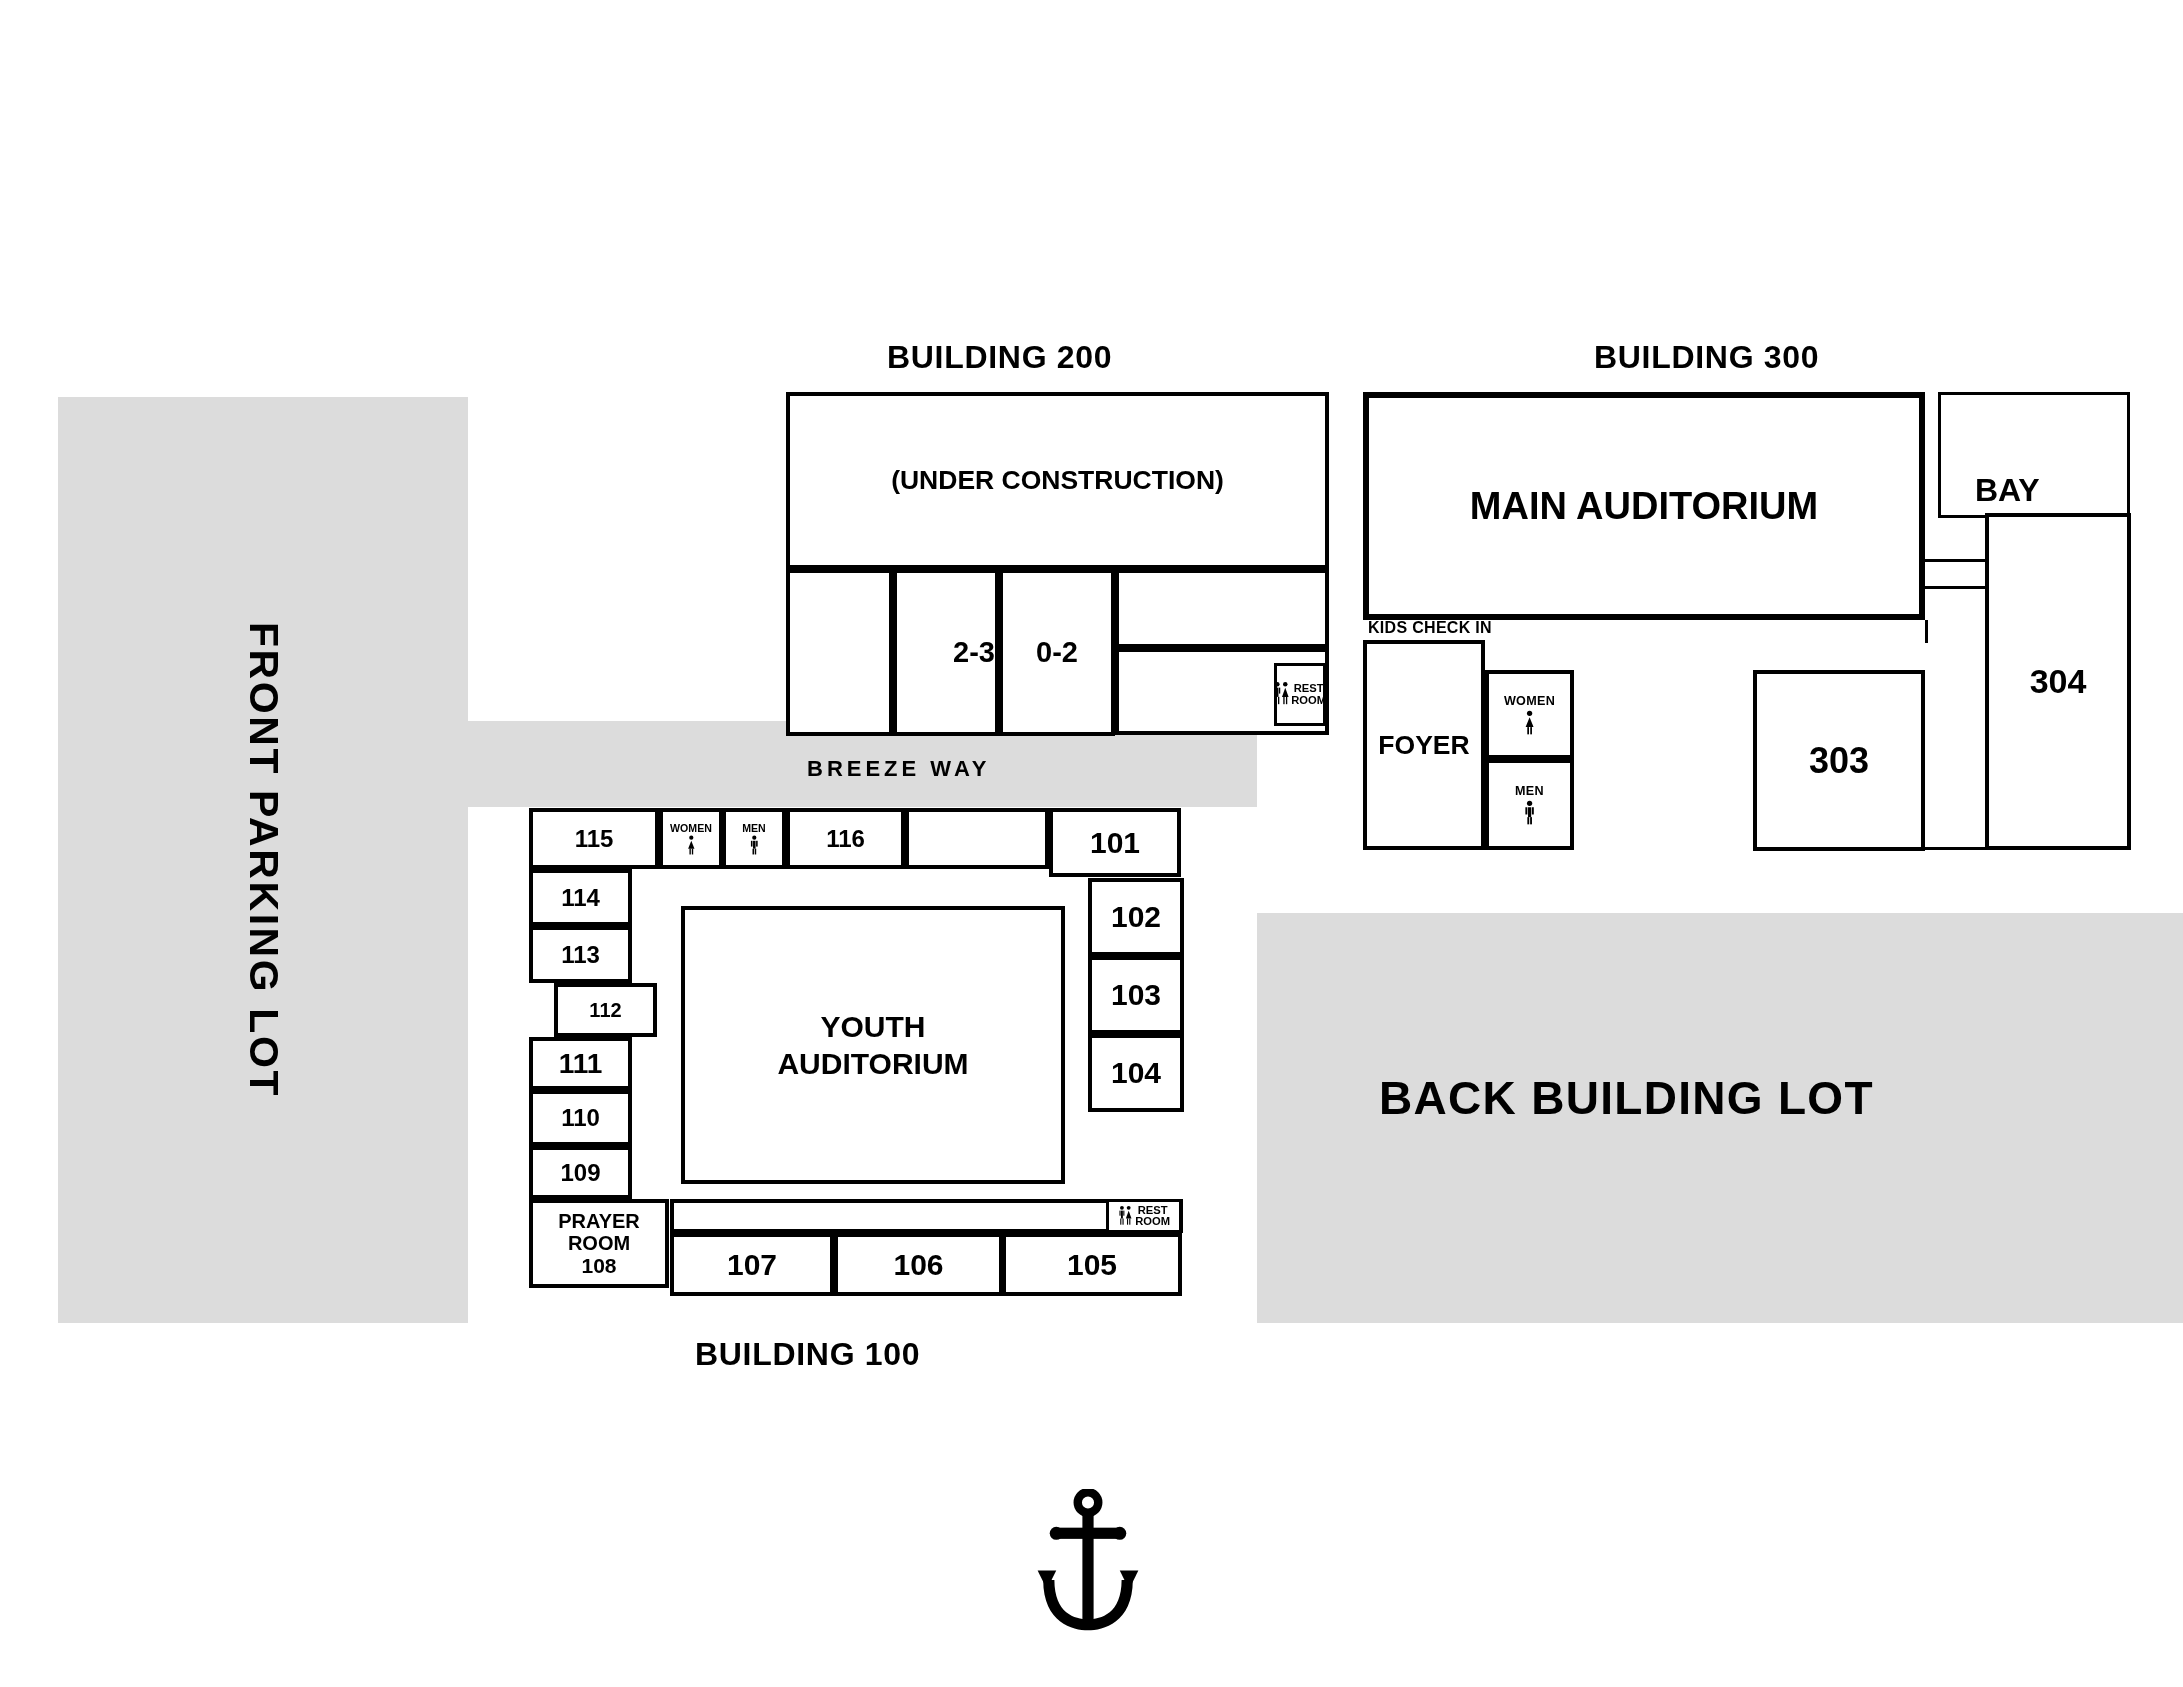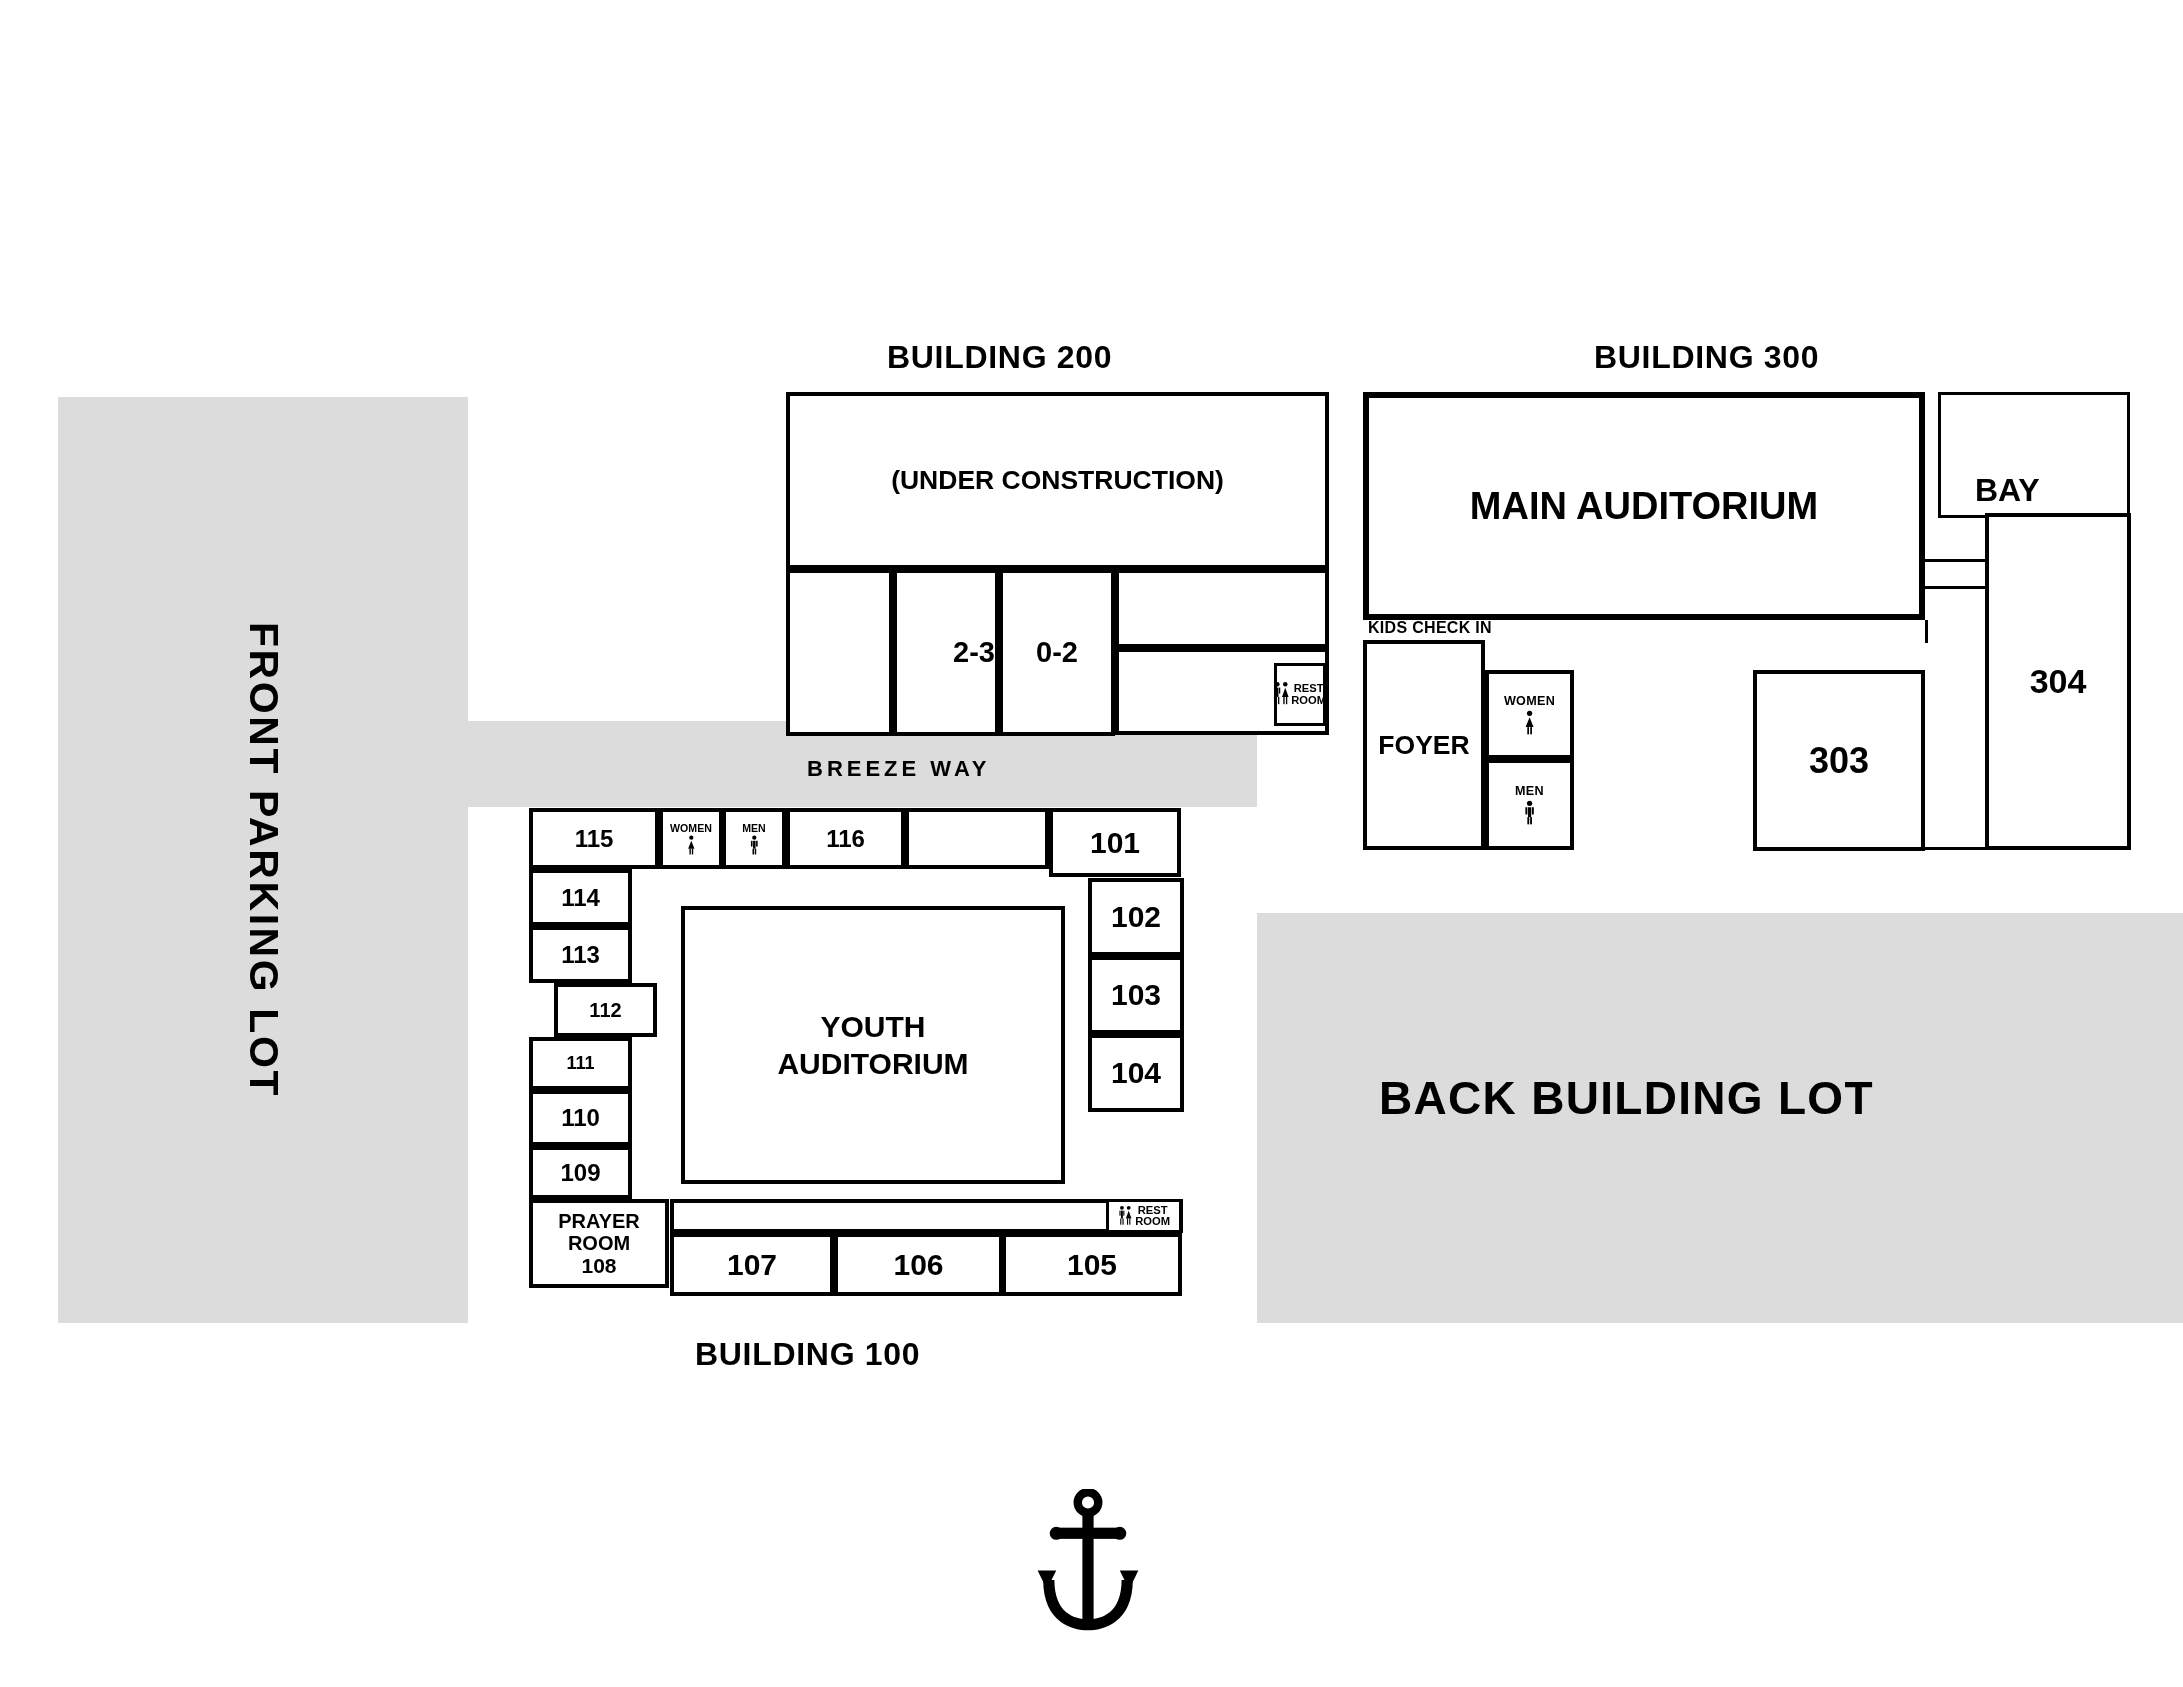--- a/index.html
+++ b/index.html
@@ -270,21 +270,21 @@
 
   <div class="abs room" style="left:529px; top:869px; width:103px; height:57px; font-size:24px;">
     <span>114</span>
   </div>
   <div class="abs room" style="left:529px; top:926px; width:103px; height:57px; font-size:24px;">
     <span>113</span>
   </div>
   <div class="abs room" style="left:554px; top:983px; width:103px; height:54px; font-size:20px;">
     <span>112</span>
   </div>
-  <div class="abs room" style="left:529px; top:1037px; width:103px; height:53px; font-size:18px;justify-content:center;">
+  <div class="abs room" style="left:529px; top:1037px; width:103px; height:53px; font-size:28px;justify-content:center;">
     <span>111</span>
   </div>
   <div class="abs room" style="left:529px; top:1090px; width:103px; height:56px; font-size:24px;">
     <span>110</span>
   </div>
   <div class="abs room" style="left:529px; top:1146px; width:103px; height:53px; font-size:24px;">
     <span>109</span>
   </div>
 
   <div class="abs room" style="left:529px; top:1199px; width:140px; height:89px; flex-direction:column; line-height:1.1;">

